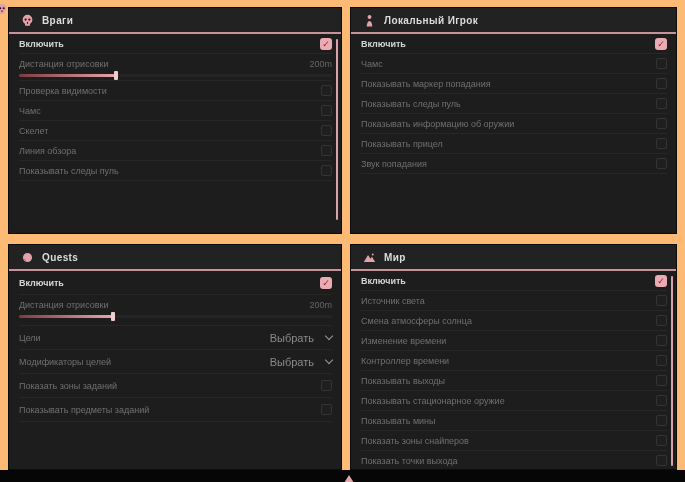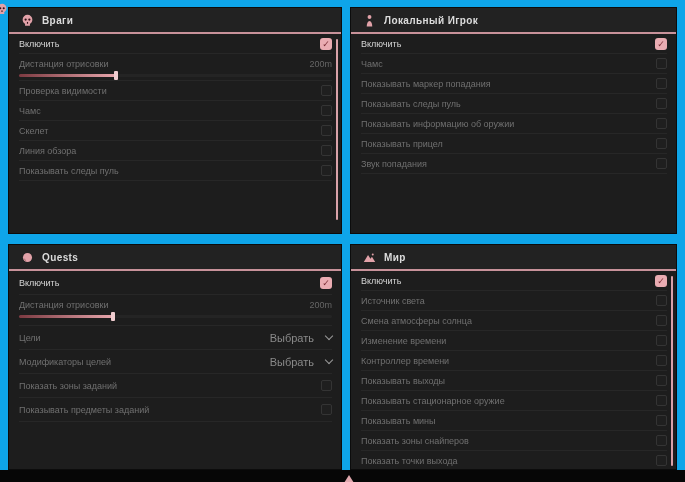--- a/index.html
+++ b/index.html
@@ -1,36 +1,36 @@
 <!DOCTYPE html>
 <html><head>
 <meta charset="utf-8">
 <style>
   html,body{margin:0;padding:0;background:#000;}
-  .screen{position:relative;width:685px;height:482px;background:#0ea5e9;overflow:hidden;
+  .screen{position:relative;width:685px;height:482px;background:#fdba74;overflow:hidden;
           font-family:"Liberation Sans","DejaVu Sans",sans-serif;}
   .panel{position:absolute;background:#1d1d1d;border:1px solid #0c0c0c;box-sizing:border-box;}
   #p0{left:8px;top:7px;width:334px;height:227px;}
   #p1{left:350px;top:7px;width:327px;height:227px;}
   #p2{left:8px;top:244px;width:334px;height:226px;}
   #p3{left:350px;top:244px;width:327px;height:226px;}
   .ph{height:24px;display:flex;align-items:center;gap:8px;padding-left:12px;
       background:#222;border-bottom:2px solid #c8929a;}
   .picon{width:13px;height:13px;display:inline-flex;}
   .picon svg{width:13px;height:13px;}
   .ptitle{font-size:10px;font-weight:bold;color:#dcdcdc;letter-spacing:.4px;}
   .pbody{position:relative;padding:0 9px 0 10px;}
   .row{display:flex;align-items:center;justify-content:space-between;
        border-bottom:1px solid #272727;height:19px;}
   #p2 .row{height:23px;}
   .srow{display:block;height:27px;padding-top:2px;box-sizing:border-box;}
   #p2 .srow{height:31px;}
   .topline{display:flex;align-items:center;justify-content:space-between;height:15px;}
   .lbl{font-size:9px;color:#707070;}
-  .bright .lbl{color:#d6d6d6;}
+  .bright .lbl{color:#d6d6d6;font-weight:bold;}
   .val{font-size:9px;color:#666;}
   .cb{width:11px;height:11px;box-sizing:border-box;background:#1f1f1f;
       border:1px solid #343434;border-radius:2px;flex:0 0 auto;}
   .cb.on{width:12px;height:12px;background:#eaacb2;border:none;border-radius:3px;
       color:#7b2e37;font-size:9px;font-weight:bold;line-height:12px;text-align:center;}
   .track{position:relative;height:3px;background:#242424;margin-top:3px;border-radius:2px;}
   .fill{position:absolute;left:0;top:0;height:3px;border-radius:2px;
         background:linear-gradient(90deg,#7c3a41,#e7a6ac);}
   .knob{position:absolute;top:-3px;width:4px;height:9px;background:#f0cdd0;border-radius:1px;}
   .selwrap{display:flex;align-items:center;gap:12px;}

